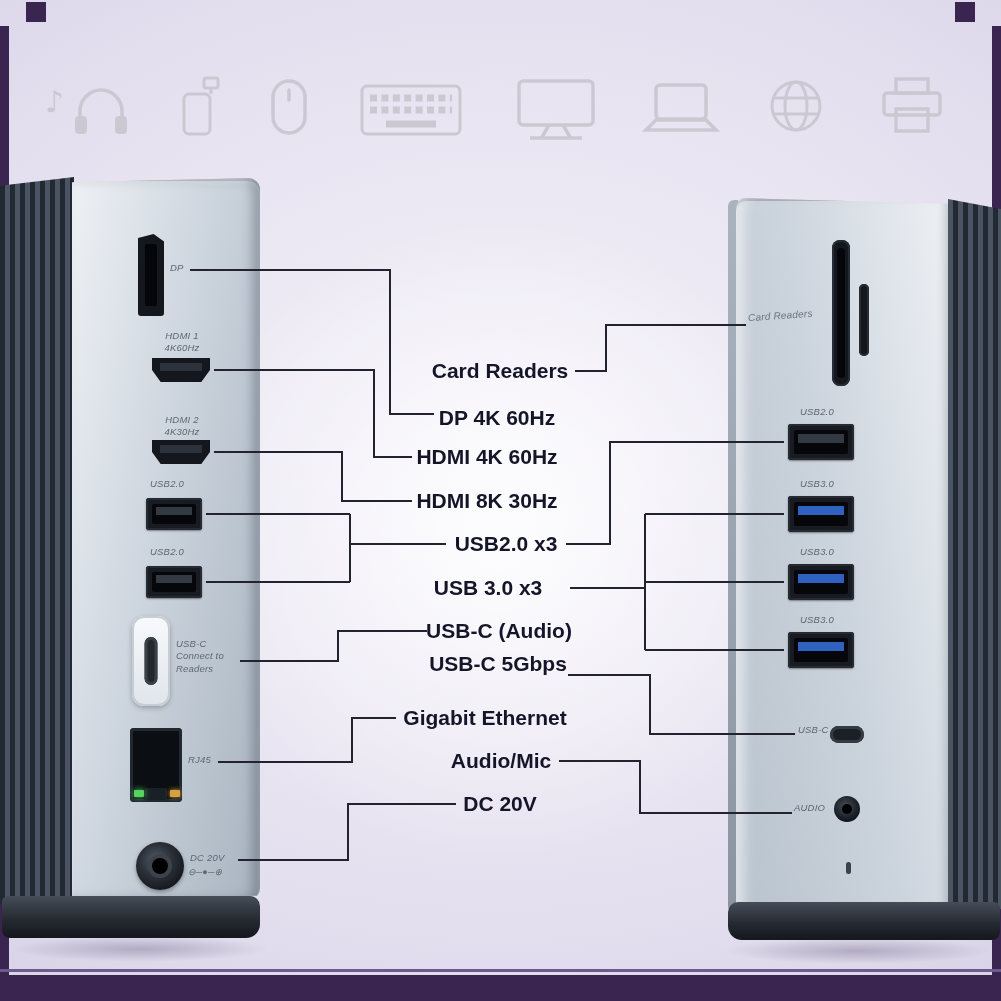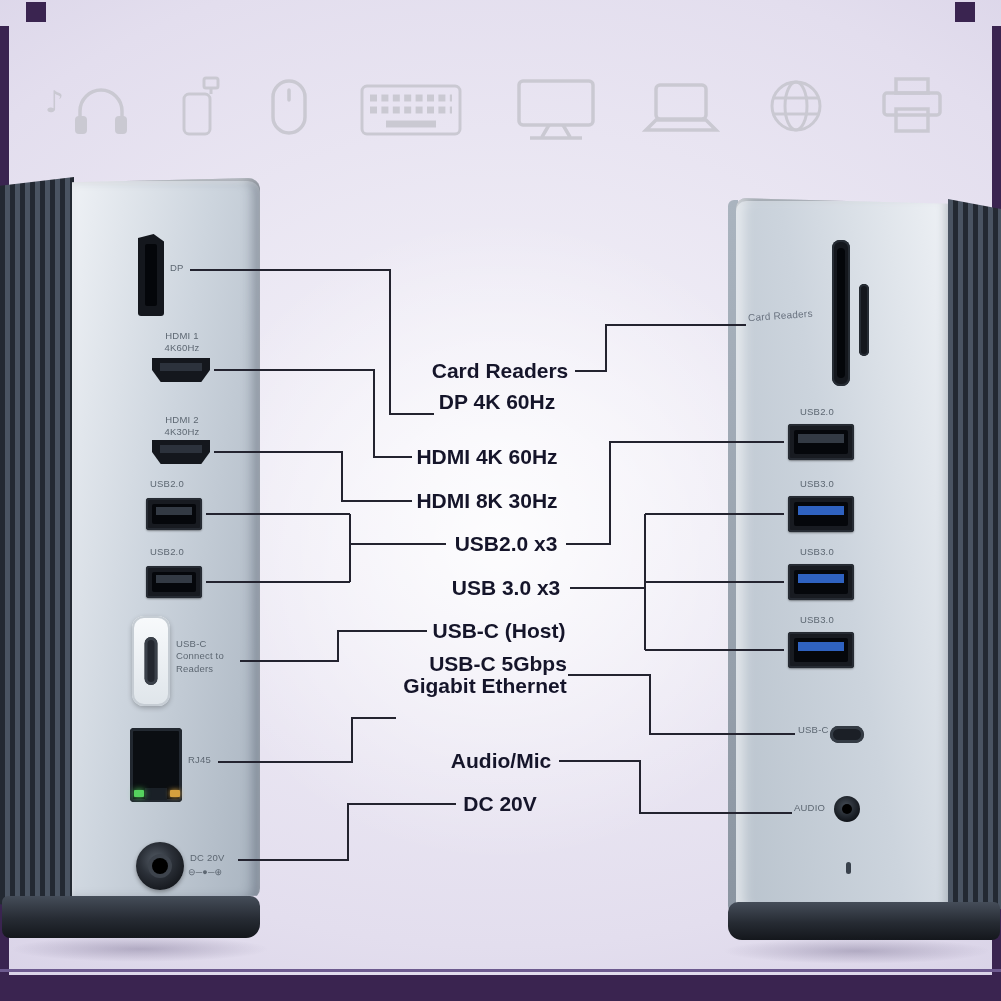--- a/index.html
+++ b/index.html
@@ -15,21 +15,21 @@
   .corner-tl{left:26px;top:2px;width:20px;height:20px;}
   .corner-tr{left:955px;top:2px;width:20px;height:20px;}
   .bar-left{left:0;top:26px;width:9px;height:949px;}
   .bar-right{left:992px;top:26px;width:9px;height:949px;}
   .bar-bottom{left:0;top:975px;width:1001px;height:26px;}
   .bar-bottom-accent{left:0;top:969px;width:1001px;height:3px;background:#6d5a8f;}
   
   .icons{position:absolute;left:0;top:0;width:1001px;height:150px;}
   .icn{position:absolute;display:block;opacity:.95;}
   
-  .device{position:absolute;}
+  .device{position:absolute;font-style:italic;}
   .dev-left{left:0;top:168px;width:262px;height:775px;}
   .dev-right{left:700px;top:196px;width:301px;height:750px;}
   .fins{position:absolute;}
   .fins-l{left:0;top:6px;width:74px;height:742px;border-radius:6px 0 0 6px;
     background:repeating-linear-gradient(90deg,#232932 0 5px,#4a5462 5px 10px);
     clip-path:polygon(0 1.6%,100% .4%,100% 99.6%,0 98.4%);}
   .fins-r{left:248px;top:0;width:53px;height:726px;
     background:repeating-linear-gradient(90deg,#4a5462 0 5px,#232932 5px 10px);
     clip-path:polygon(0 .4%,100% 1.8%,100% 98.2%,0 99.6%);}
   .face{position:absolute;}
@@ -259,23 +259,23 @@
     <path d="M566 544 H610 V442 H784"></path>
     <path d="M570 588 H645 M645 514 V650 M645 514 H784 M645 582 H784 M645 650 H784"></path>
     <path d="M240 661 H338 V631 H427"></path>
     <path d="M568 675 H650 V734 H795"></path>
     <path d="M218 762 H352 V718 H396"></path>
     <path d="M559 761 H640 V813 H792"></path>
     <path d="M238 860 H348 V804 H456"></path>
   </svg>
 
   <div class="callout" style="left:500px;top:371px">Card Readers</div>
-  <div class="callout" style="left:497px;top:402px">DP 4K 60Hz</div>
+  <div class="callout" style="left:497px;top:418px">DP 4K 60Hz</div>
   <div class="callout" style="left:487px;top:457px">HDMI 4K 60Hz</div>
   <div class="callout" style="left:487px;top:501px">HDMI 8K 30Hz</div>
   <div class="callout" style="left:506px;top:544px">USB2.0 x3</div>
-  <div class="callout" style="left:506px;top:588px">USB 3.0 x3</div>
-  <div class="callout" style="left:499px;top:631px">USB-C (Host)</div>
+  <div class="callout" style="left:488px;top:588px">USB 3.0 x3</div>
+  <div class="callout" style="left:499px;top:631px">USB-C (Audio)</div>
   <div class="callout" style="left:498px;top:664px">USB-C 5Gbps</div>
-  <div class="callout" style="left:485px;top:686px">Gigabit Ethernet</div>
+  <div class="callout" style="left:485px;top:718px">Gigabit Ethernet</div>
   <div class="callout" style="left:501px;top:761px">Audio/Mic</div>
   <div class="callout" style="left:500px;top:804px">DC 20V</div>
 </div>
 
 </body></html>

